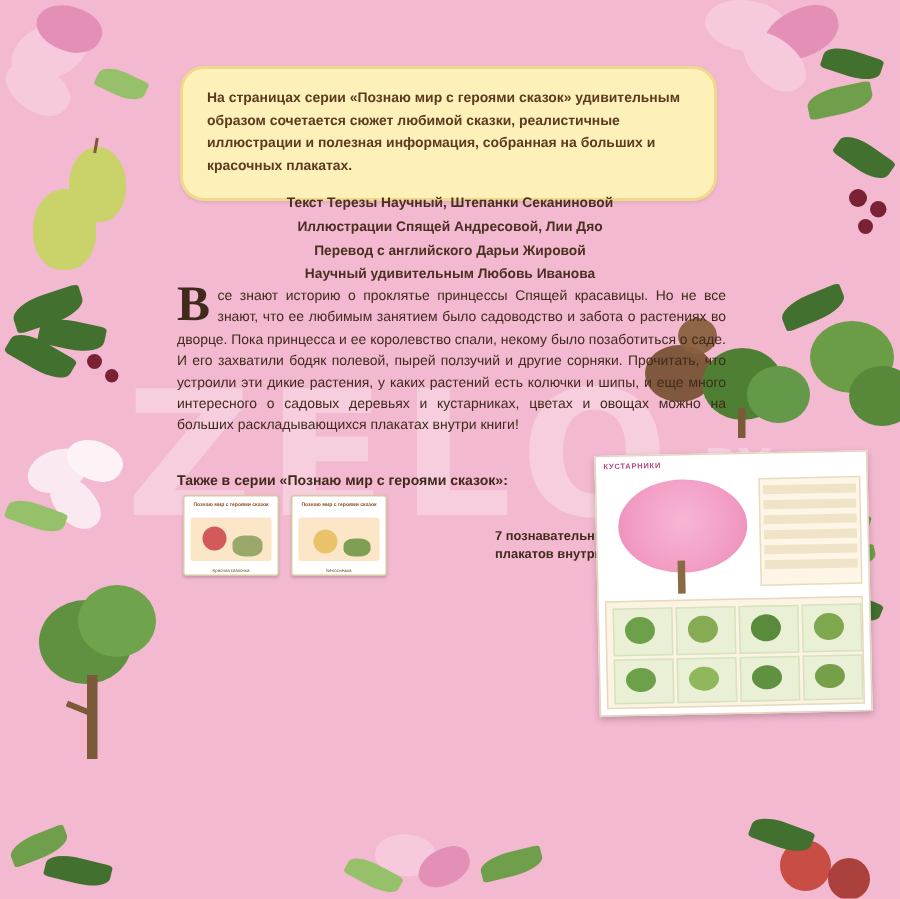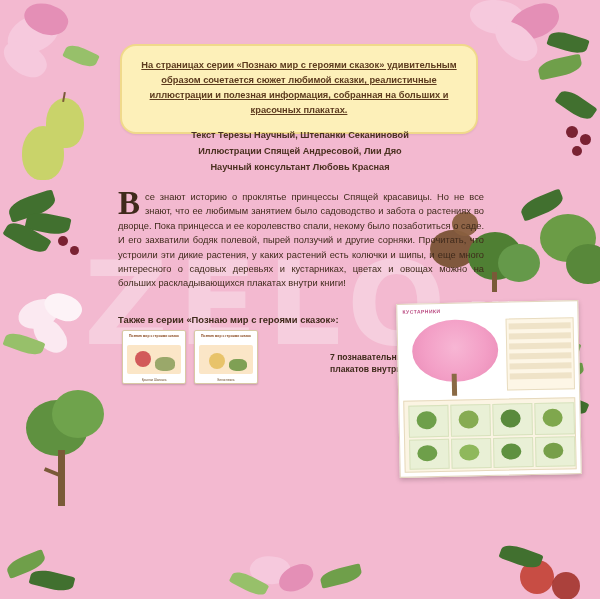--- a/index.html
+++ b/index.html
@@ -52,27 +52,25 @@
   
   .page { position:absolute; inset:0; }
 
   .yellow-box {
     position:absolute; left:120px; top:44px; width:358px;
     background:#fdf0b9;
     border:2px solid #f0d98b;
     border-radius:16px;
     padding:12px 16px 14px;
     box-sizing:border-box;
-    text-align:center;
     color:#5c3a1e;
     font-size:9.3px;
     line-height:1.62;
     font-weight:bold;
     box-shadow:0 1px 2px rgba(0,0,0,.08);
-    text-decoration:underline;
   }
 
   .credits {
     position:absolute; left:120px; top:128px; width:360px;
     text-align:center;
     color:#4a3020;
     font-size:9.2px;
     line-height:1.72;
     font-weight:bold;
   }
@@ -245,21 +243,22 @@
 
 <div class="page">
 
   <div class="yellow-box">
     <span>На страницах серии «Познаю мир с героями сказок» удивительным образом сочетается сюжет любимой сказки, реалистичные иллюстрации и полезная информация, собранная на больших и красочных плакатах.</span>
   </div>
 
   <div class="credits">
     <div>Текст Терезы Научный, Штепанки Секаниновой</div>
     <div>Иллюстрации Спящей Андресовой, Лии Дяо</div>
-    <div>Научный консультант Любовь Красная</div>
+    <div>Перевод с английского Дарьи Жировой</div>
+    <div>Научный удивительным Любовь Иванова</div>
   </div>
 
   <div class="body-copy">
     <span class="dropcap">В</span>
     <span>се знают историю о проклятье принцессы Спящей красавицы. Но не все знают, что ее любимым занятием было садоводство и забота о растениях во дворце. Пока принцесса и ее королевство спали, некому было позаботиться о саде. И его захватили бодяк полевой, пырей ползучий и другие сорняки. Прочитать, что устроили эти дикие растения, у каких растений есть колючки и шипы, и еще много интересного о садовых деревьях и кустарниках, цветах и овощах можно на больших раскладывающихся плакатах внутри книги!</span>
   </div>
 
   <div class="series-title">Также в серии «Познаю мир с героями сказок»:</div>
 
   <div class="mini-books">

